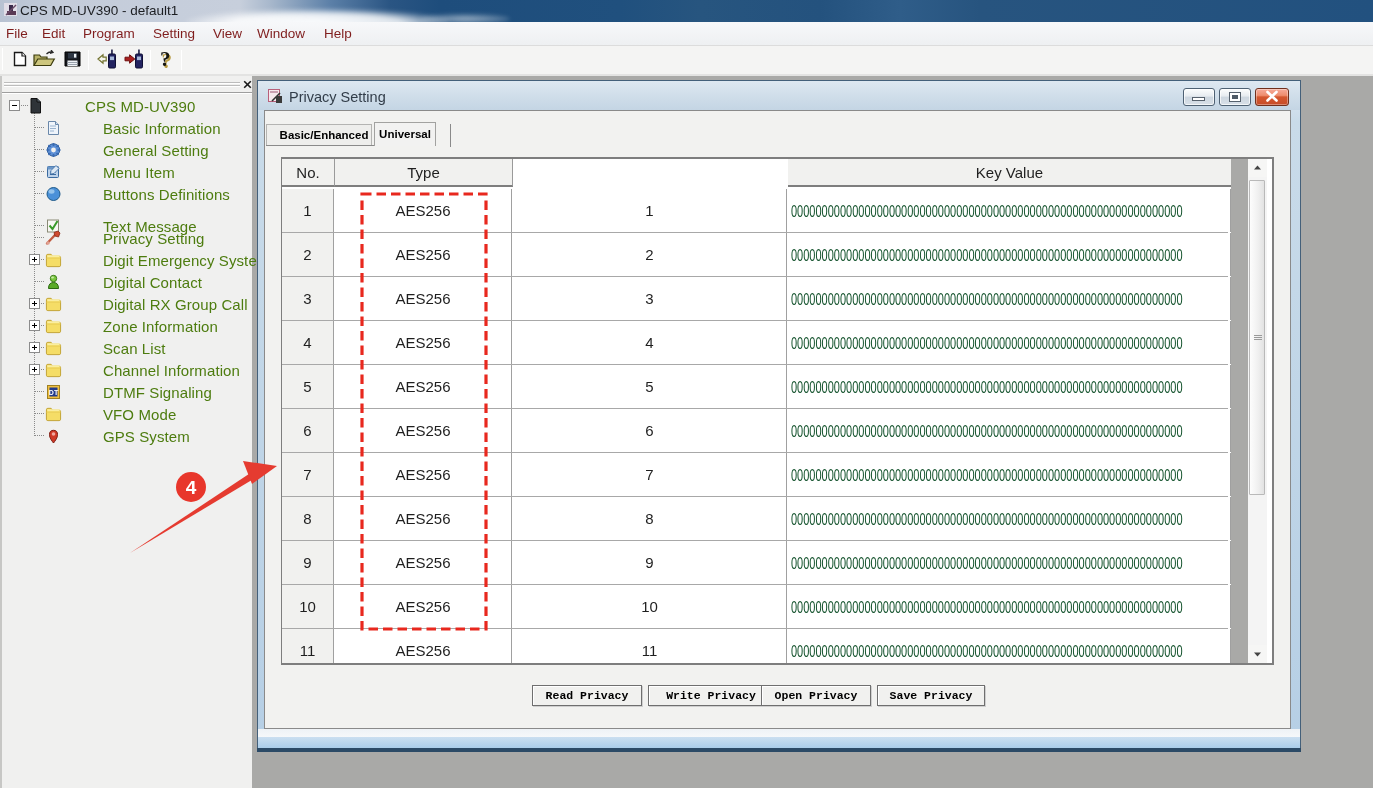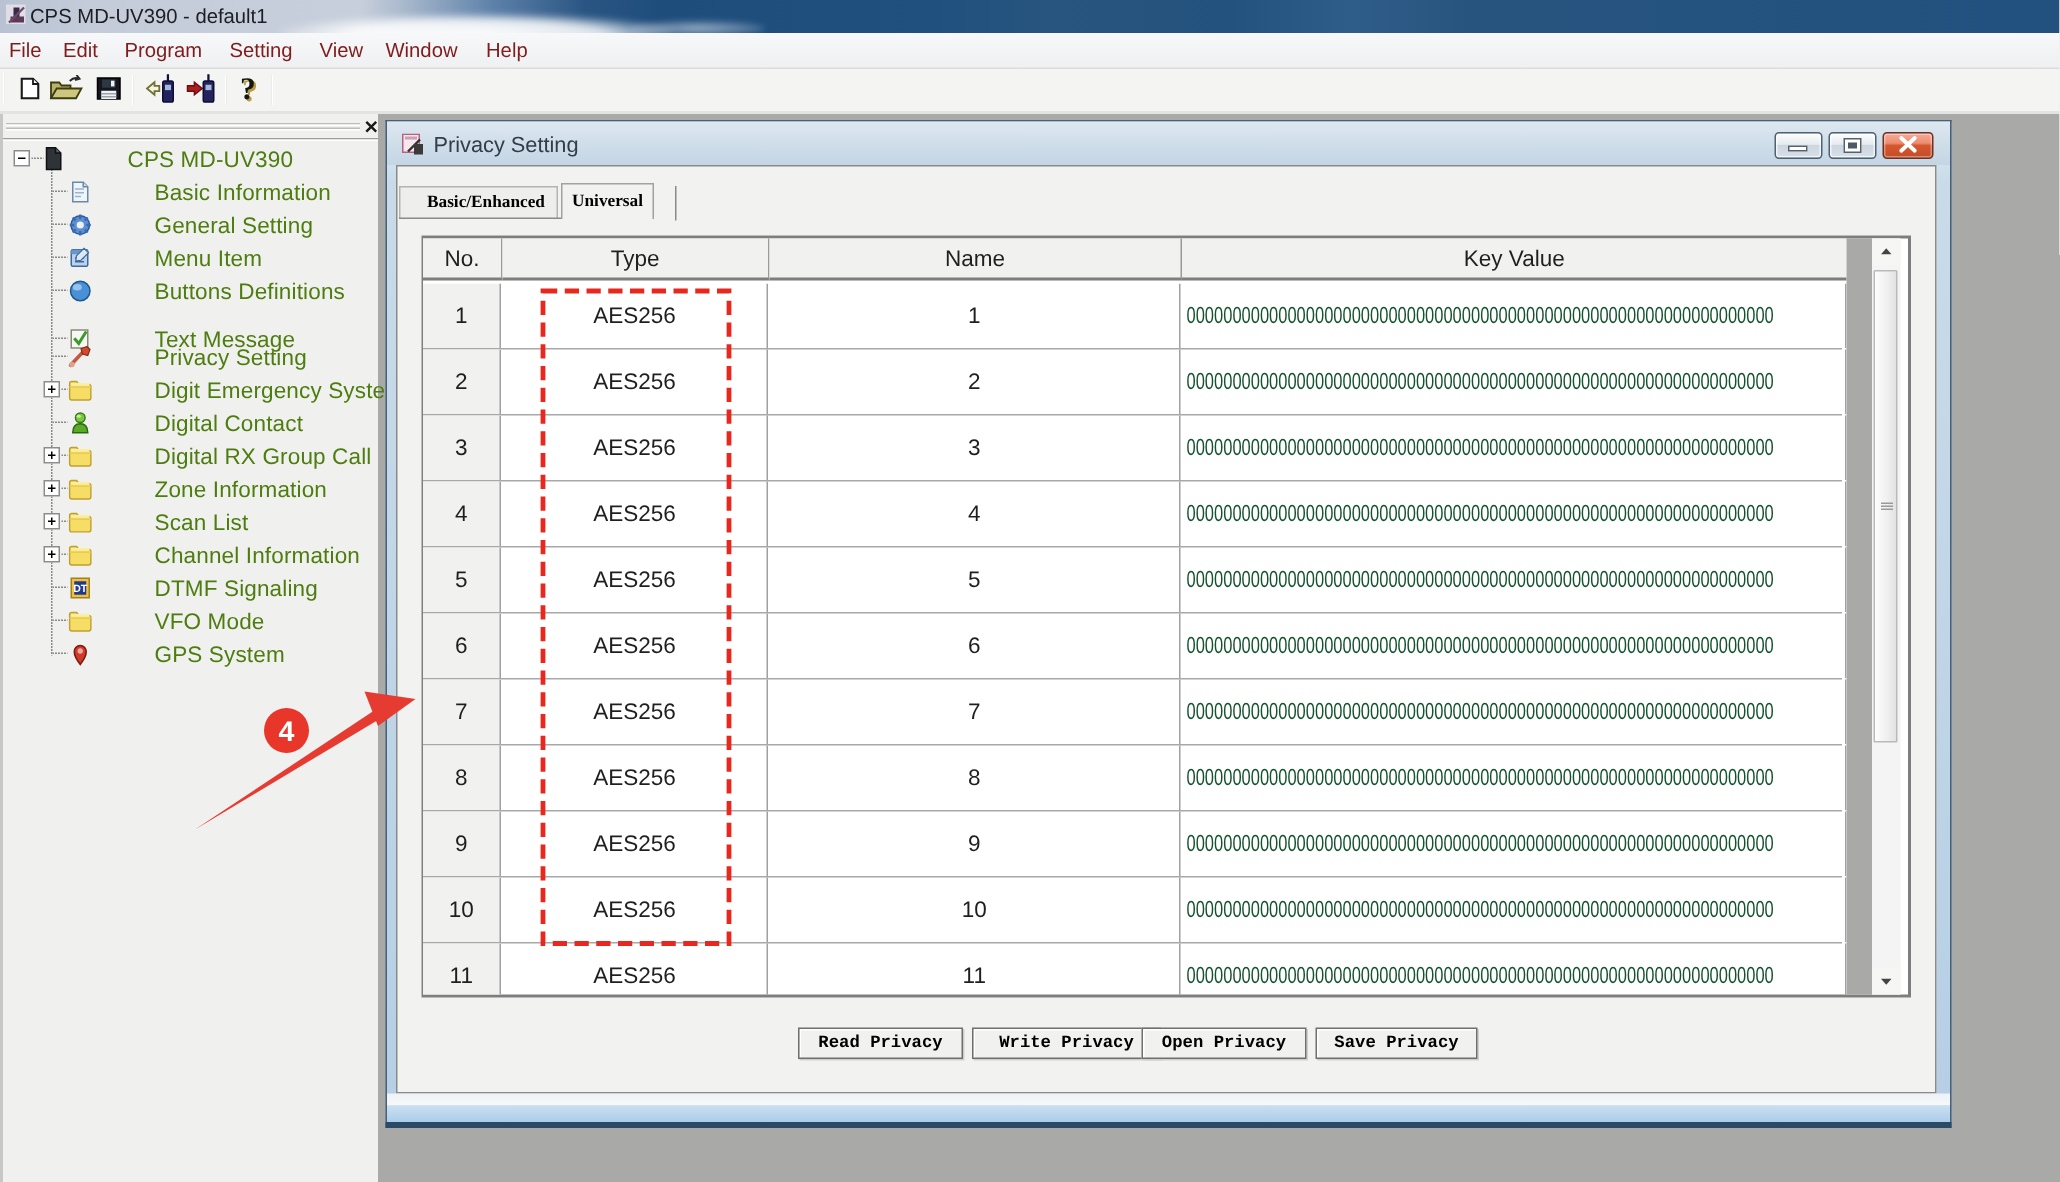--- a/index.html
+++ b/index.html
@@ -39,21 +39,21 @@
   border:1px solid #44607a; border-bottom:none; }
 #wtitle { left:1px; top:0px; width:1040px; height:29px;
   background:linear-gradient(180deg,#dfe8f1 0%,#d0deea 50%,#c2d4e4 100%); }
 .wtext { position:absolute; left:31px; top:7px; font-size:14.5px; color:#323d49; }
 #client { left:7px; top:29px; width:1027px; height:701px; background:#f2f2f0; border:1px solid #8a8a8a; height:700px; }
 
 .cbtn { position:absolute; top:88px; height:18px; border:1px solid #4e6173; border-radius:3px; box-shadow:inset 0 0 0 1px rgba(255,255,255,.7);
   background:linear-gradient(180deg,#fcfdfd 0%,#e6ebf0 45%,#ccd6df 50%,#d8e0e8 100%); }
 #cclose { background:linear-gradient(180deg,#f6ab9a 0%,#ee8d6e 40%,#d4572f 50%,#c64c28 100%); border-color:#70301d; box-shadow:inset 0 0 0 1px rgba(255,255,255,.35); }
 
-.tab { position:absolute; font-family:Liberation Serif, serif; font-weight:bold; font-size:11.5px; color:#000; text-align:center; }
+.tab { position:absolute; font-family:Liberation Sans, sans-serif; font-weight:bold; font-size:11.5px; color:#000; text-align:center; }
 
 #tbl { left:281px; top:157px; width:993px; height:508px; background:#fff; border:2px solid #7e7e7e; border-left-width:1px; }
 .hcell { position:absolute; top:0; height:28px; background:#f1f1ef; border-right:1px solid #9a9a9a; border-bottom:2px solid #7e7e7e; font-size:15px; color:#1f1f1f; text-align:center; line-height:27px; }
 .row { position:absolute; height:44px; width:946px; border-bottom:1px solid #a8a8a8; }
 .c0 { position:absolute; left:0; top:0; width:52px; height:43px; background:#f1f1ef; border-right:1px solid #a0a0a0; text-align:center; line-height:43px; font-size:15px; color:#1f1f1f;}
 .c1 { position:absolute; left:53px; top:0; width:177px; height:43px; text-align:center; line-height:43px; font-size:15px; color:#1f1f1f; border-right:1px solid #a0a0a0;}
 .c2 { position:absolute; left:231px; top:0; width:274px; height:43px; text-align:center; line-height:43px; font-size:15px; color:#1f1f1f; border-right:1px solid #a0a0a0;}
 .c3 { position:absolute; left:506px; top:0; width:443px; height:43px; font-size:11px; color:#14532d; border-right:1px solid #a0a0a0; }
 .c3 span { position:absolute; left:3px; top:50%; transform:translateY(-50%) scaleY(1.42); transform-origin:center; white-space:nowrap; letter-spacing:0; }
 .filler { position:absolute; left:949px; top:0; width:17px; height:504px; background:#a9a9a7; }
@@ -307,21 +307,20 @@
 <div class="abs" style="left:257px;top:748px;width:1044px;height:4px;background:#2b4a66"></div>
 
 <div class="abs tab" style="left:266px;top:124px;width:106px;height:22px;background:#eeeeec;border:1px solid #b4b4b2;border-bottom:none;line-height:21px;padding-left:10px;">Basic/Enhanced</div>
 <div class="abs" style="left:266px;top:145px;width:108px;height:1px;background:#8a8a8a"></div>
 <div class="abs tab" style="left:374px;top:122px;width:62px;height:24px;background:#f2f2f1;border:1px solid #a2a2a0;border-bottom:none;line-height:22px;">Universal</div>
 <div class="abs" style="left:450px;top:124px;width:1px;height:23px;background:#8a8a8a"></div>
 
 <div class="abs" id="tbl">
   <div class="hcell" style="left:0;width:53px">No.</div>
   <div class="hcell" style="left:53px;width:178px">Type</div>
-  <div class="hcell" style="left:231px;width:275px">Name</div>
   <div class="hcell" style="left:506px;width:443px;border-right:none">Key Value</div>
   <div class="filler"></div>
   <div id="rows" style="position:absolute;left:0;top:30px;width:949px;height:474px;overflow:hidden">
 <div class="row" style="top:0px">
 <div class="c0">1</div>
         <div class="c1">AES256</div>
         <div class="c2">1</div>
         <div class="c3">
           <span>0000000000000000000000000000000000000000000000000000000000000000</span>
         </div>

